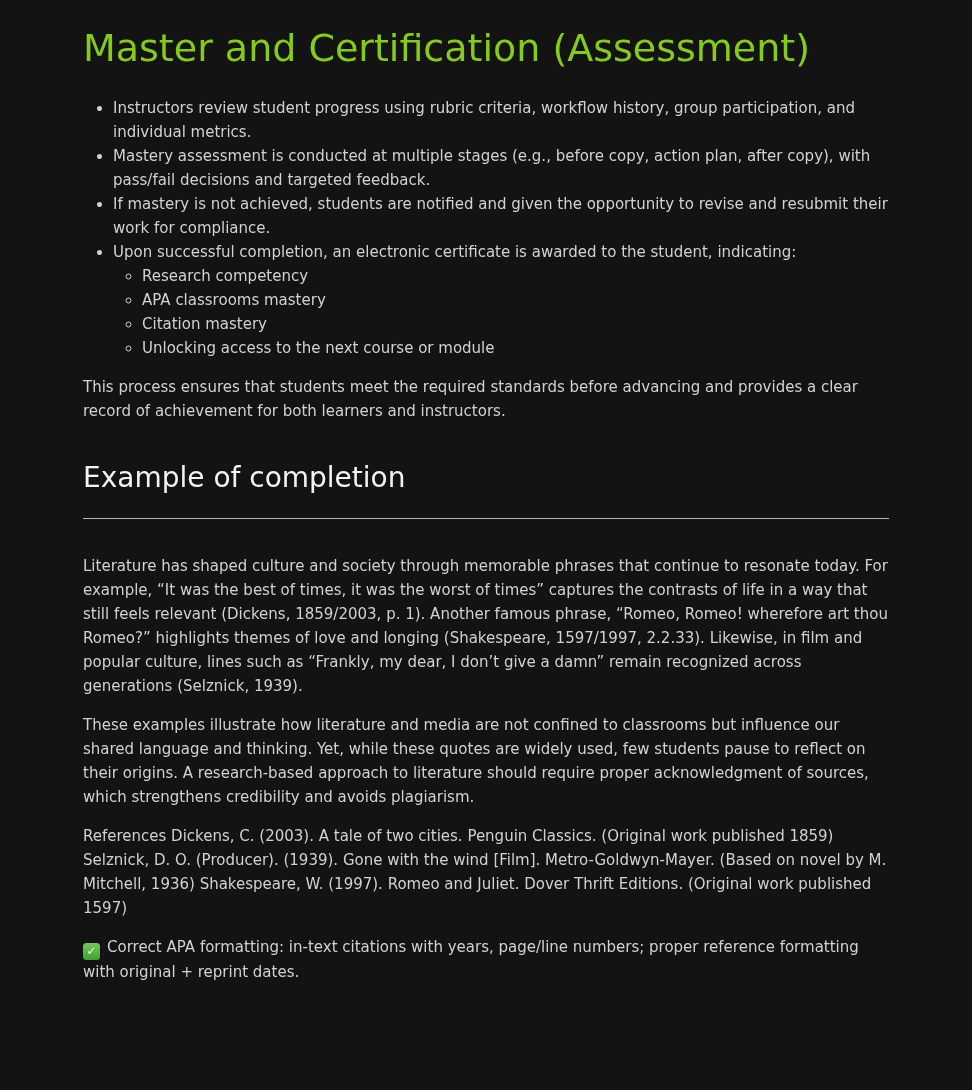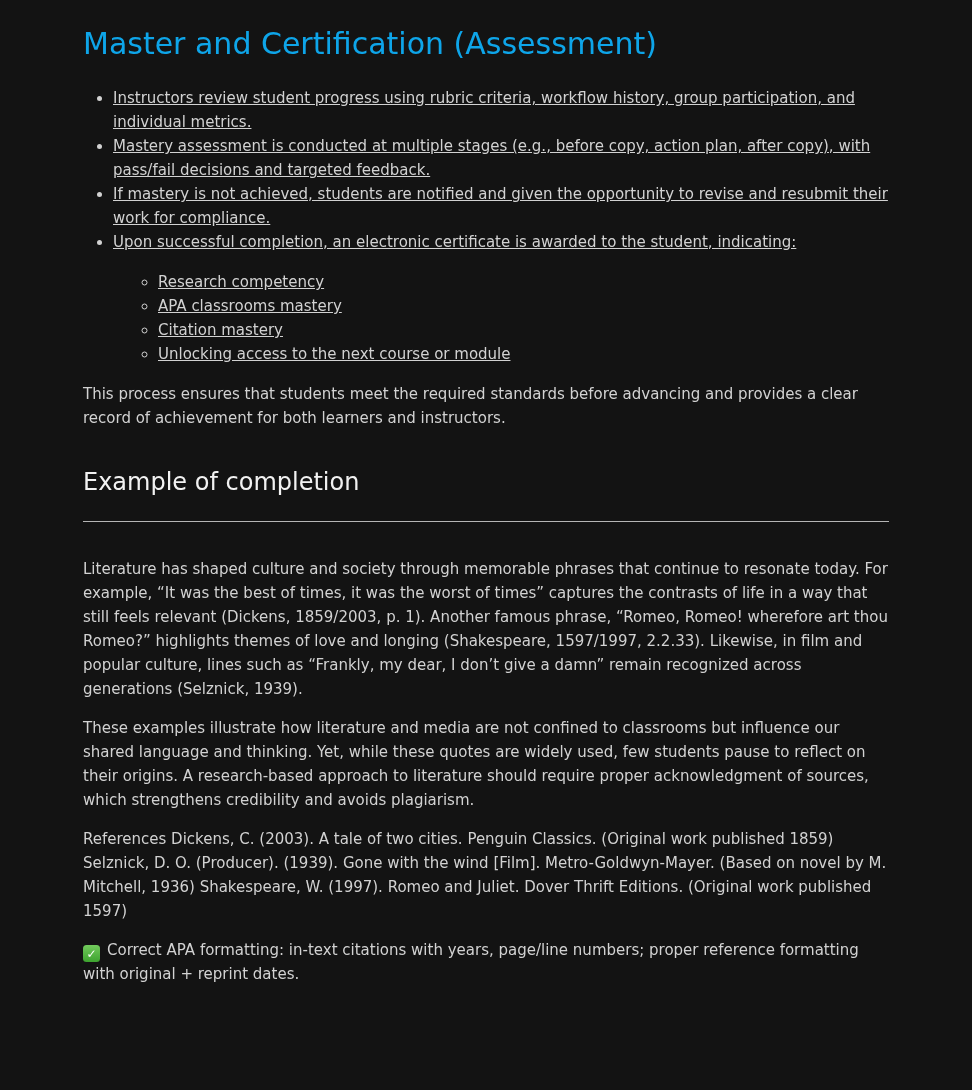--- a/index.html
+++ b/index.html
@@ -16,52 +16,51 @@
   }
   .doc {
     box-sizing: border-box;
     width: 972px;
     padding: 26px 83px 20px 83px;
   }
   .doc-inner {
     max-width: 806px;
   }
   h1 {
-    font-size: 30px;
+    font-size: 38px;
     line-height: 1.2;
     font-weight: 400;
-    color: #0ea5e9;
+    color: #84cc16;
     margin: 0 0 24px 0;
   }
   h2 {
-    font-size: 24px;
+    font-size: 28px;
     line-height: 1.2;
     font-weight: 400;
     color: #f2f2f2;
     margin: 38px 0 18px 0;
   }
   p {
     font-size: 15px;
     line-height: 24px;
     margin: 15px 0;
     color: #d2d2d2;
   }
   ul.toplist {
     margin: 15px 0;
     padding-left: 30px;
     list-style: disc outside;
   }
   ul.toplist > li {
     font-size: 15px;
     line-height: 24px;
     color: #d2d2d2;
-    text-decoration: underline;
   }
   ul.sublist {
-    margin: 16px;
+    margin: 0;
     padding-left: 29px;
     list-style: circle outside;
   }
   ul.sublist > li {
     font-size: 15px;
     line-height: 24px;
     color: #d2d2d2;
   }
   hr {
     border: none;

